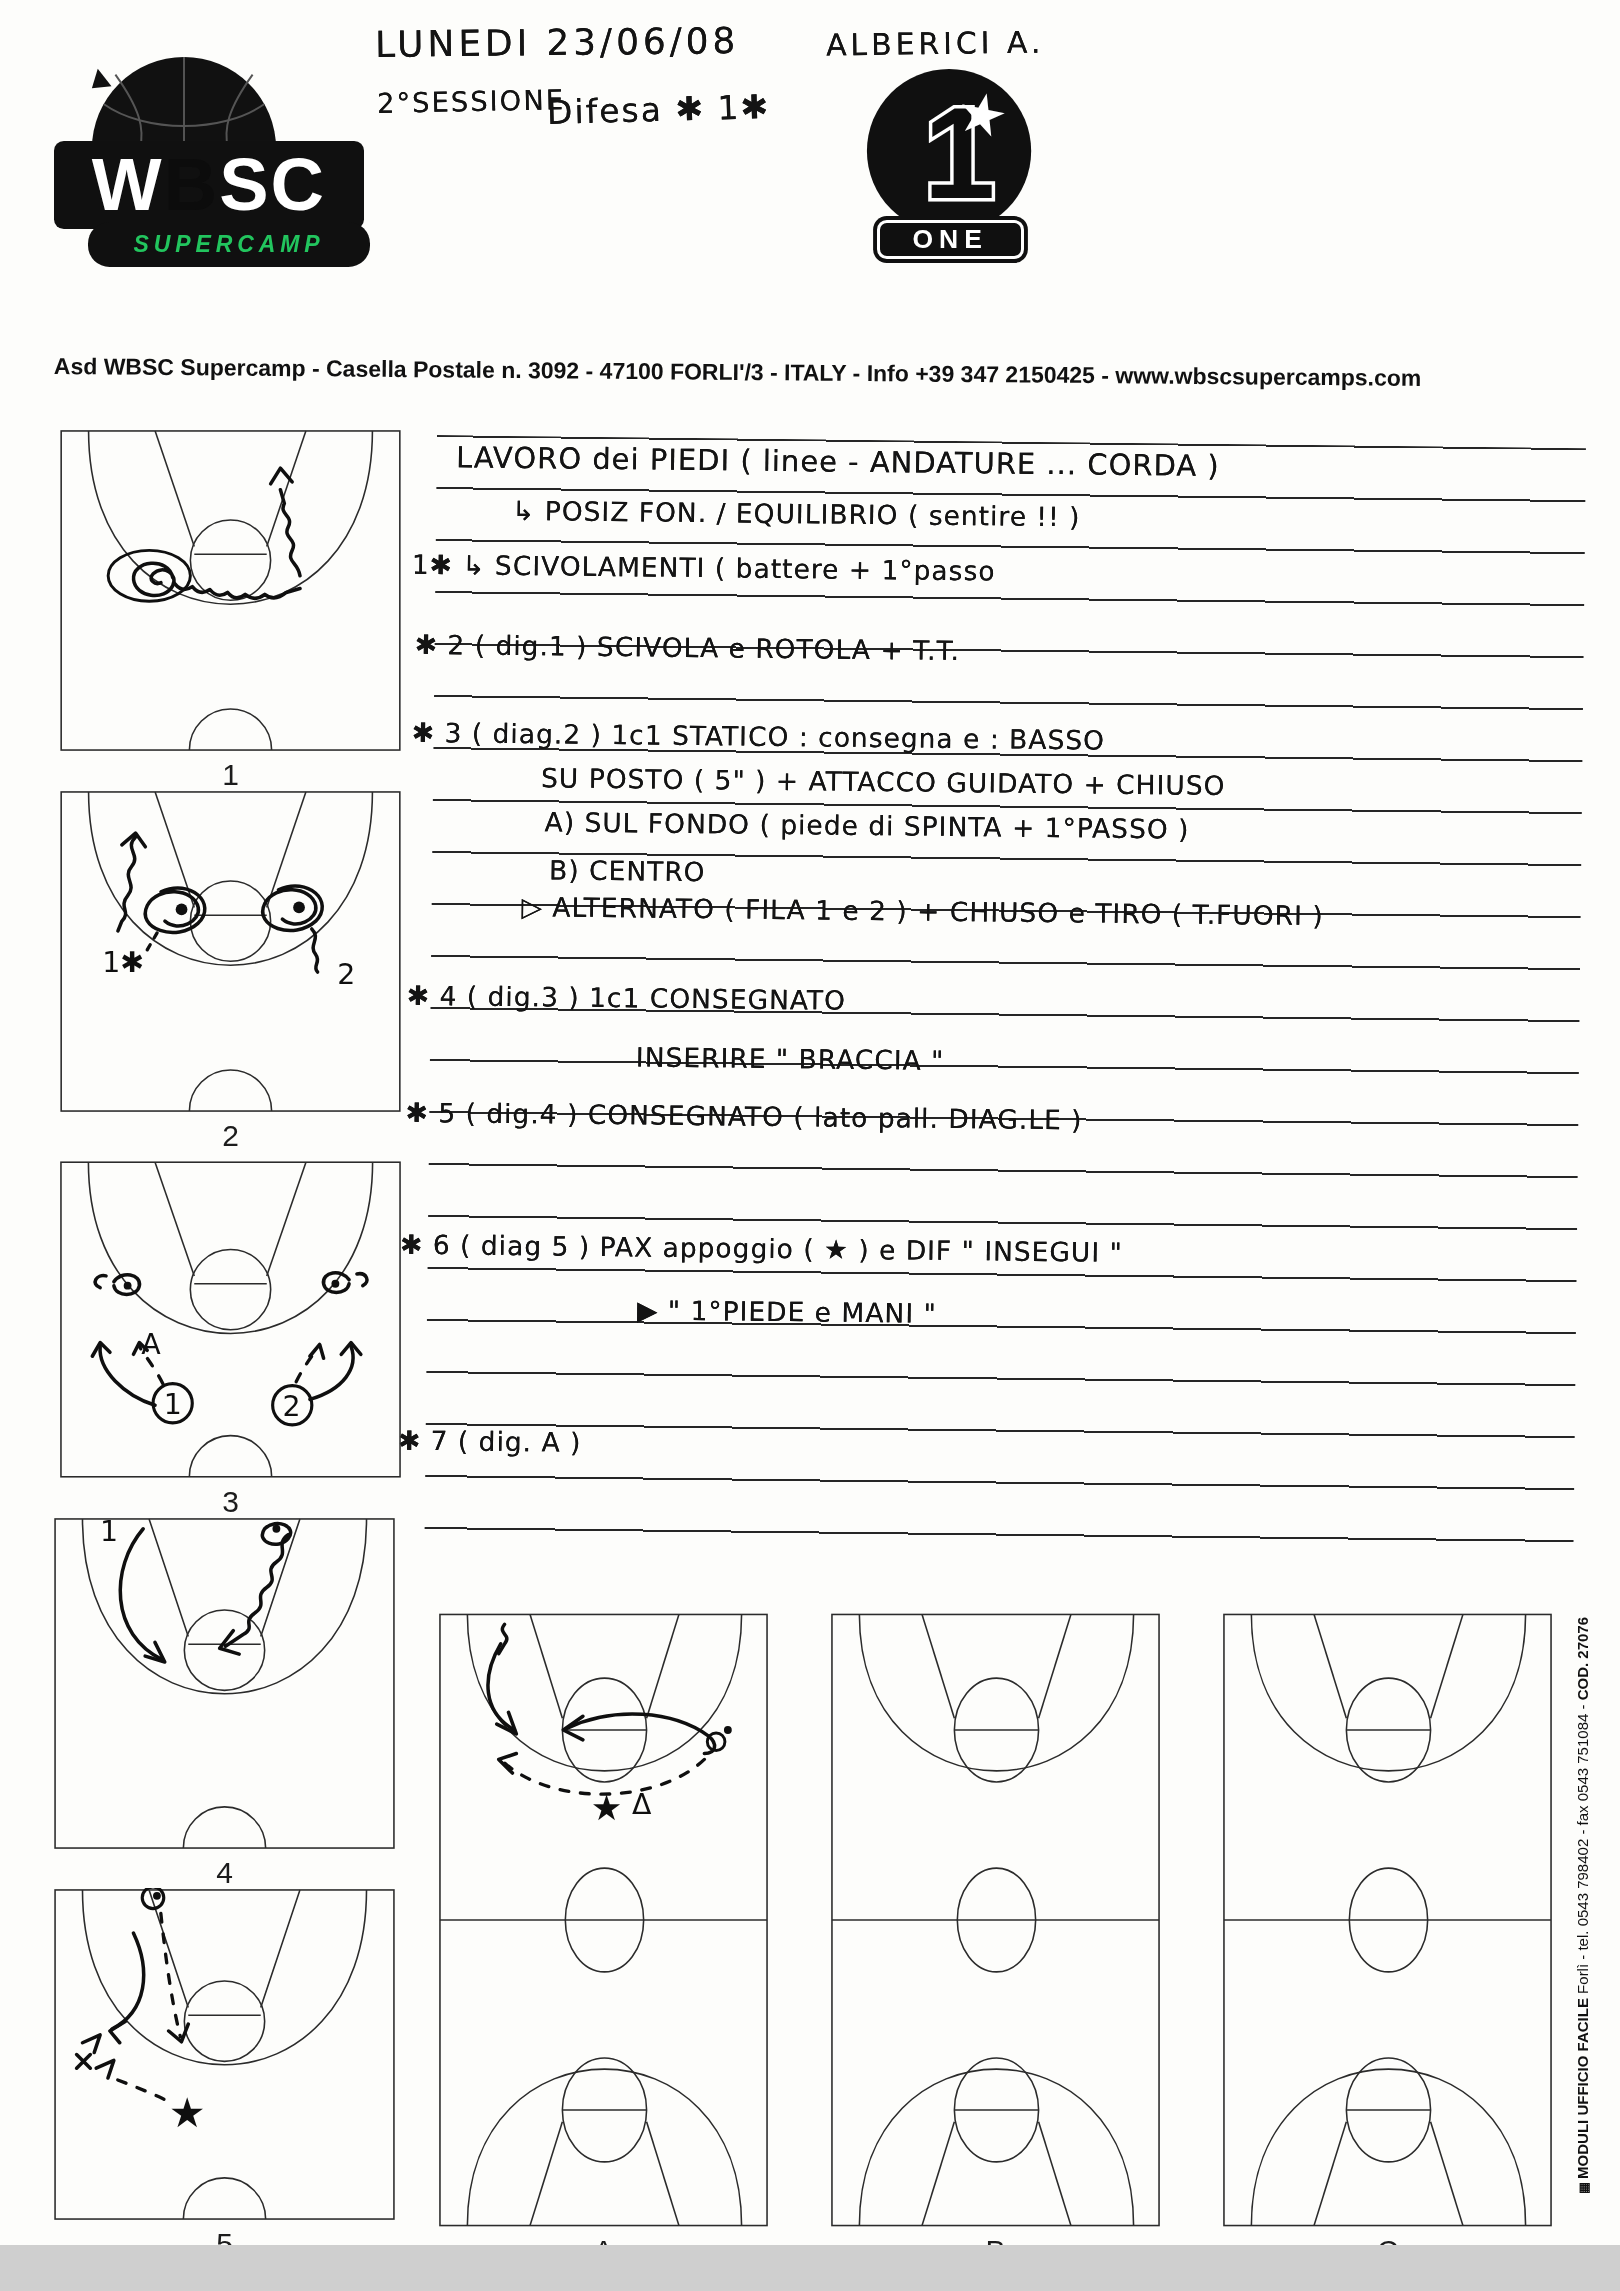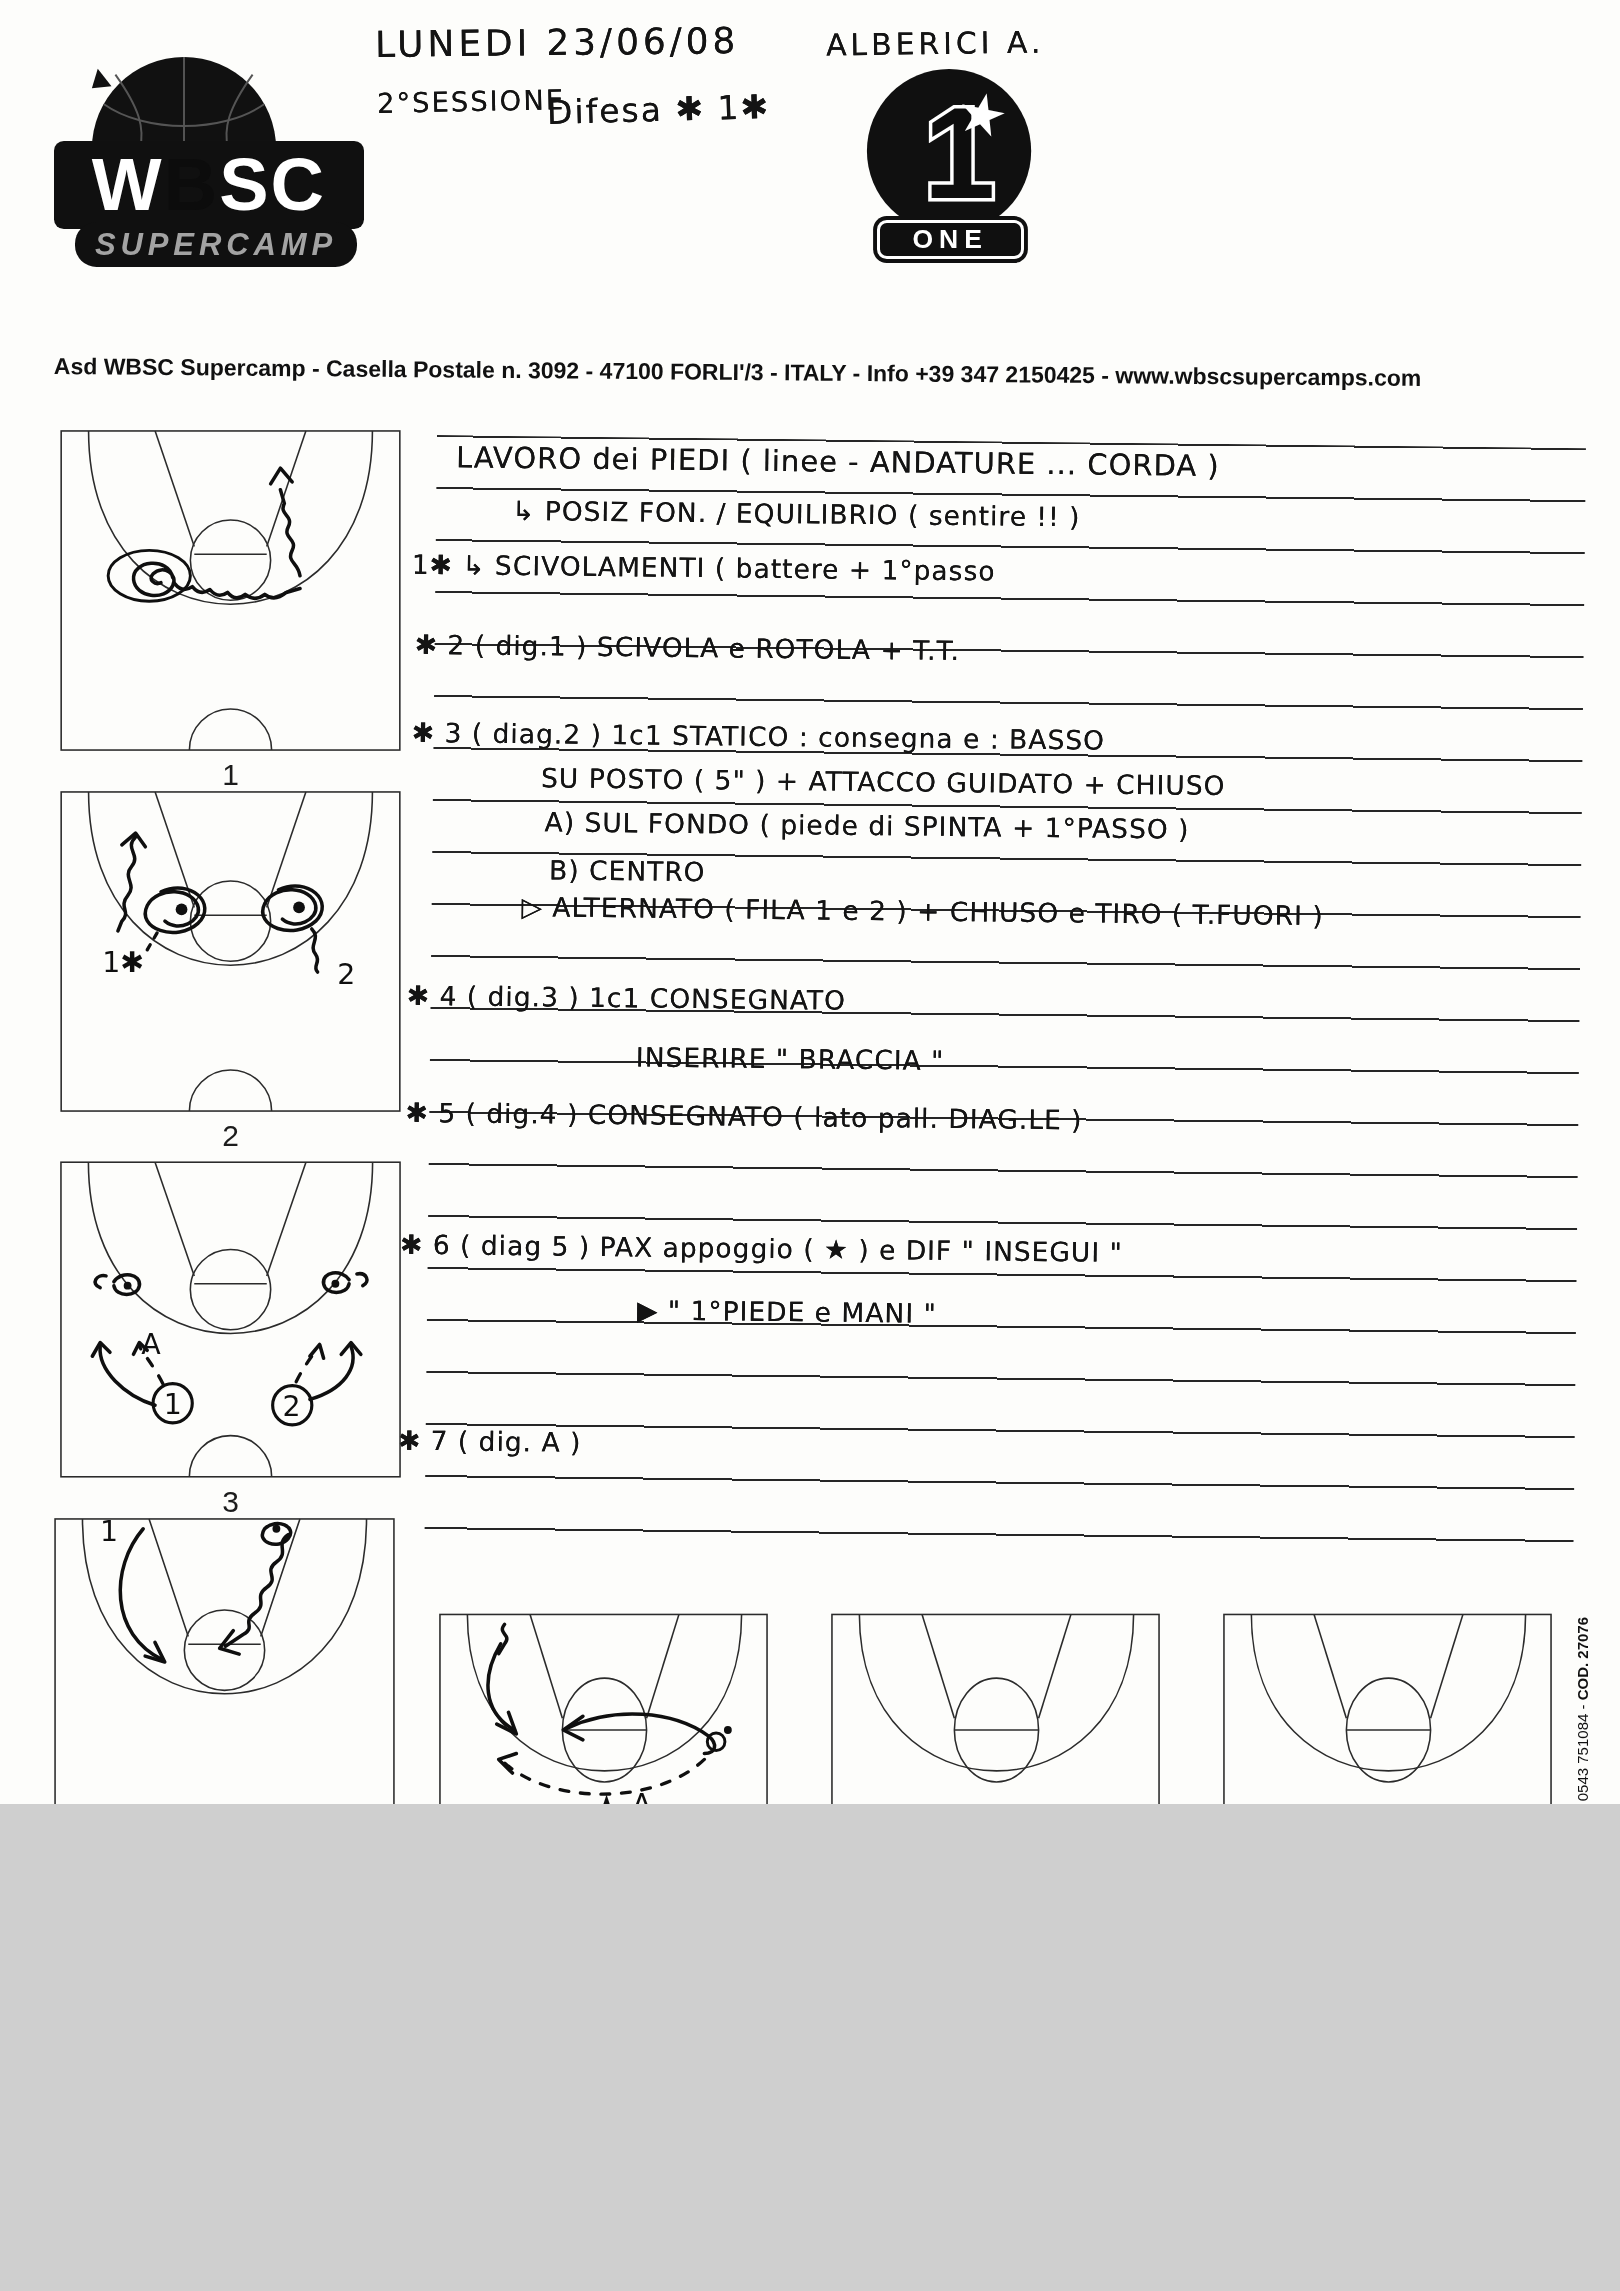--- a/index.html
+++ b/index.html
@@ -1,36 +1,36 @@
 <!DOCTYPE html>
 <html><head>
 <meta charset="utf-8">
 <style>
   html,body{margin:0;padding:0;background:#cfcfcf;}
-  .page{position:relative;width:1620px;height:1804px;background:#fdfdfb;overflow:hidden;
+  .page{position:relative;width:1620px;height:2245px;background:#fdfdfb;overflow:hidden;
         font-family:"Liberation Sans",sans-serif;color:#1a1a1a;}
 
   
   .hand{position:absolute;font-family:"DejaVu Sans",sans-serif;color:#141414;
         white-space:nowrap;text-shadow:0 0 0.5px #141414;}
   .date{left:375px;top:21.6px;font-size:36px;letter-spacing:3.9px;transform:rotate(-.6deg);}
   .session{left:377px;top:86px;font-size:27.4px;letter-spacing:2px;transform:rotate(-1.2deg);}
   .topic{left:547px;top:90px;font-size:33px;letter-spacing:2px;transform:rotate(-1.5deg);}
   .coach{left:826px;top:25.5px;font-size:30px;letter-spacing:3.9px;transform:rotate(-.8deg);}
 
   
   .wbsc{position:absolute;left:49px;top:51px;width:323px;height:221px;}
   .wbsc .ball{position:absolute;left:37px;top:3.9px;}
   .wbsc-main{position:absolute;left:4.9px;top:90px;width:310px;height:88px;background:#101010;
              border-radius:9.8px;display:flex;align-items:center;justify-content:center;
              font-weight:700;font-size:74px;line-height:1;color:#fff;letter-spacing:2px;}
   .wbsc-main .b{color:#0c0c0c;}
-  .wbsc-sub{position:absolute;left:26px;top:171px;width:282px;height:45px;background:#101010;
+  .wbsc-sub{position:absolute;left:39px;top:171px;width:282px;height:45px;background:#101010;
             border-radius:21.6px;display:flex;align-items:center;justify-content:center;
-            color:#a3a3a3;font-style:italic;font-weight:700;font-size:31px;letter-spacing:4.9px;}
+            color:#22c55e;font-style:italic;font-weight:700;font-size:23px;letter-spacing:4.9px;}
 
   
   .one{position:absolute;left:863px;top:65px;width:176px;height:225px;}
   .one-bar{position:absolute;left:13.7px;top:155px;width:141px;height:33px;background:#101010;
            border:3.9px solid #fff;box-shadow:0 0 0 3.9px #101010;border-radius:9.8px;
            display:flex;align-items:center;justify-content:center;color:#fff;
            font-weight:700;font-size:26.5px;letter-spacing:5.9px;}
 
   
   .address{position:absolute;left:54px;top:353px;width:1539px;font-size:23px;

